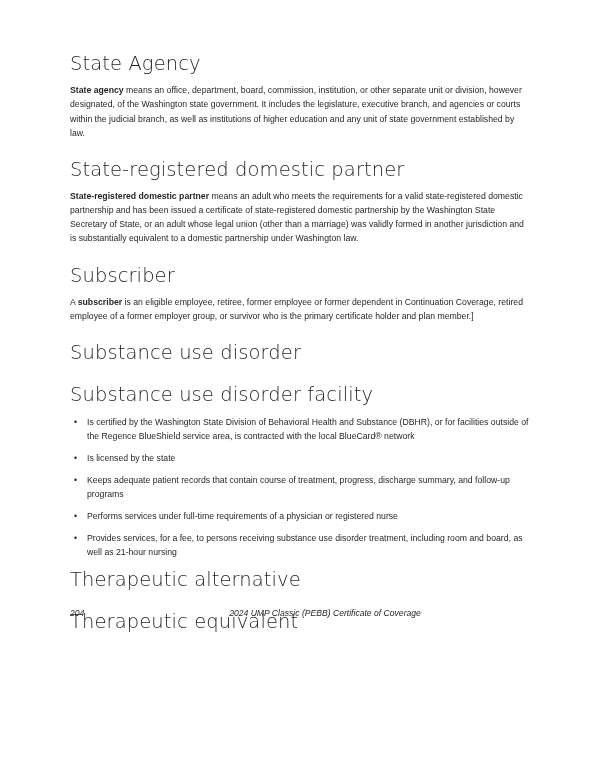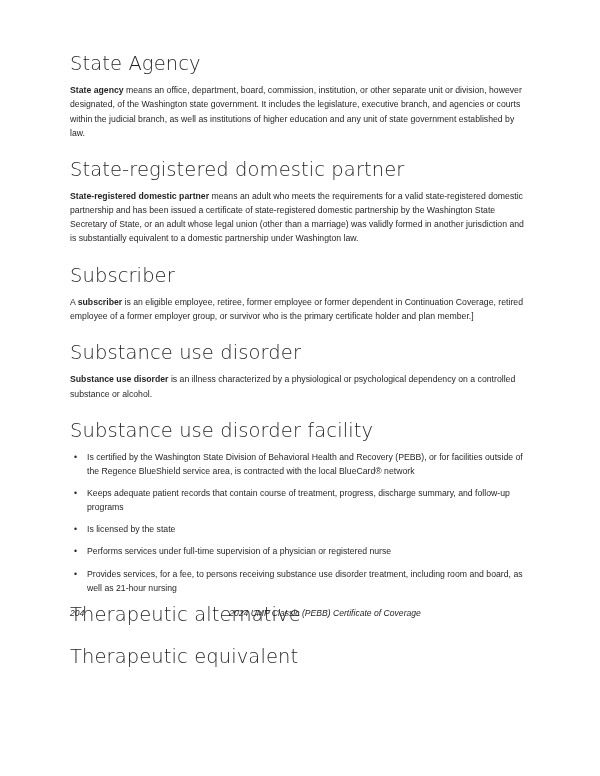--- a/index.html
+++ b/index.html
@@ -93,28 +93,27 @@
   <h1 class="section-title">State Agency</h1>
   <p class="body"><b>State agency</b><span> means an office, department, board, commission, institution, or other separate unit or division, however designated, of the Washington state government.  It includes the legislature, executive branch, and agencies or courts within the judicial branch, as well as institutions of higher education and any unit of state government established by law.</span></p>
 
   <h1 class="section-title spaced">State-registered domestic partner</h1>
   <p class="body"><b>State-registered domestic partner</b><span> means an adult who meets the requirements for a valid state-registered domestic partnership and has been issued a certificate of state-registered domestic partnership by the Washington State Secretary of State, or an adult whose legal union (other than a marriage) was validly formed in another jurisdiction and is substantially equivalent to a domestic partnership under Washington law.</span></p>
 
   <h1 class="section-title spaced">Subscriber</h1>
   <p class="body"><span>A </span><b>subscriber</b><span> is an eligible employee, retiree, former employee or former dependent in Continuation Coverage, retired employee of a former employer group, or survivor who is the primary certificate holder and plan member.]</span></p>
 
   <h1 class="section-title spaced">Substance use disorder</h1>
-  <p class="body"><b>Substance use disorder</b><span> is an illness characterized by a physiological or psychological dependency on a controlled substance or alcohol.</span></p>
 
   <h1 class="section-title spaced">Substance use disorder facility</h1>
   <ul class="bullets">
-    <li>Is certified by the Washington State Division of Behavioral Health and Recovery (PEBB), or for facilities outside of the Regence BlueShield service area, is contracted with the local BlueCard® network</li>
+    <li>Is certified by the Washington State Division of Behavioral Health and Substance (DBHR), or for facilities outside of the Regence BlueShield service area, is contracted with the local BlueCard® network</li>
+    <li>Is licensed by the state</li>
     <li>Keeps adequate patient records that contain course of treatment, progress, discharge summary, and follow-up programs</li>
-    <li>Is licensed by the state</li>
-    <li>Performs services under full-time supervision of a physician or registered nurse</li>
+    <li>Performs services under full-time requirements of a physician or registered nurse</li>
     <li>Provides services, for a fee, to persons receiving substance use disorder treatment, including room and board, as well as 21-hour nursing</li>
   </ul>
 
   <h1 class="section-title">Therapeutic alternative</h1>
 
   <h1 class="section-title spaced">Therapeutic equivalent</h1>
 
   <div class="footer">
     <span class="page-num">204</span>
     <span class="doc-title">2024 UMP Classic (PEBB) Certificate of Coverage</span>

